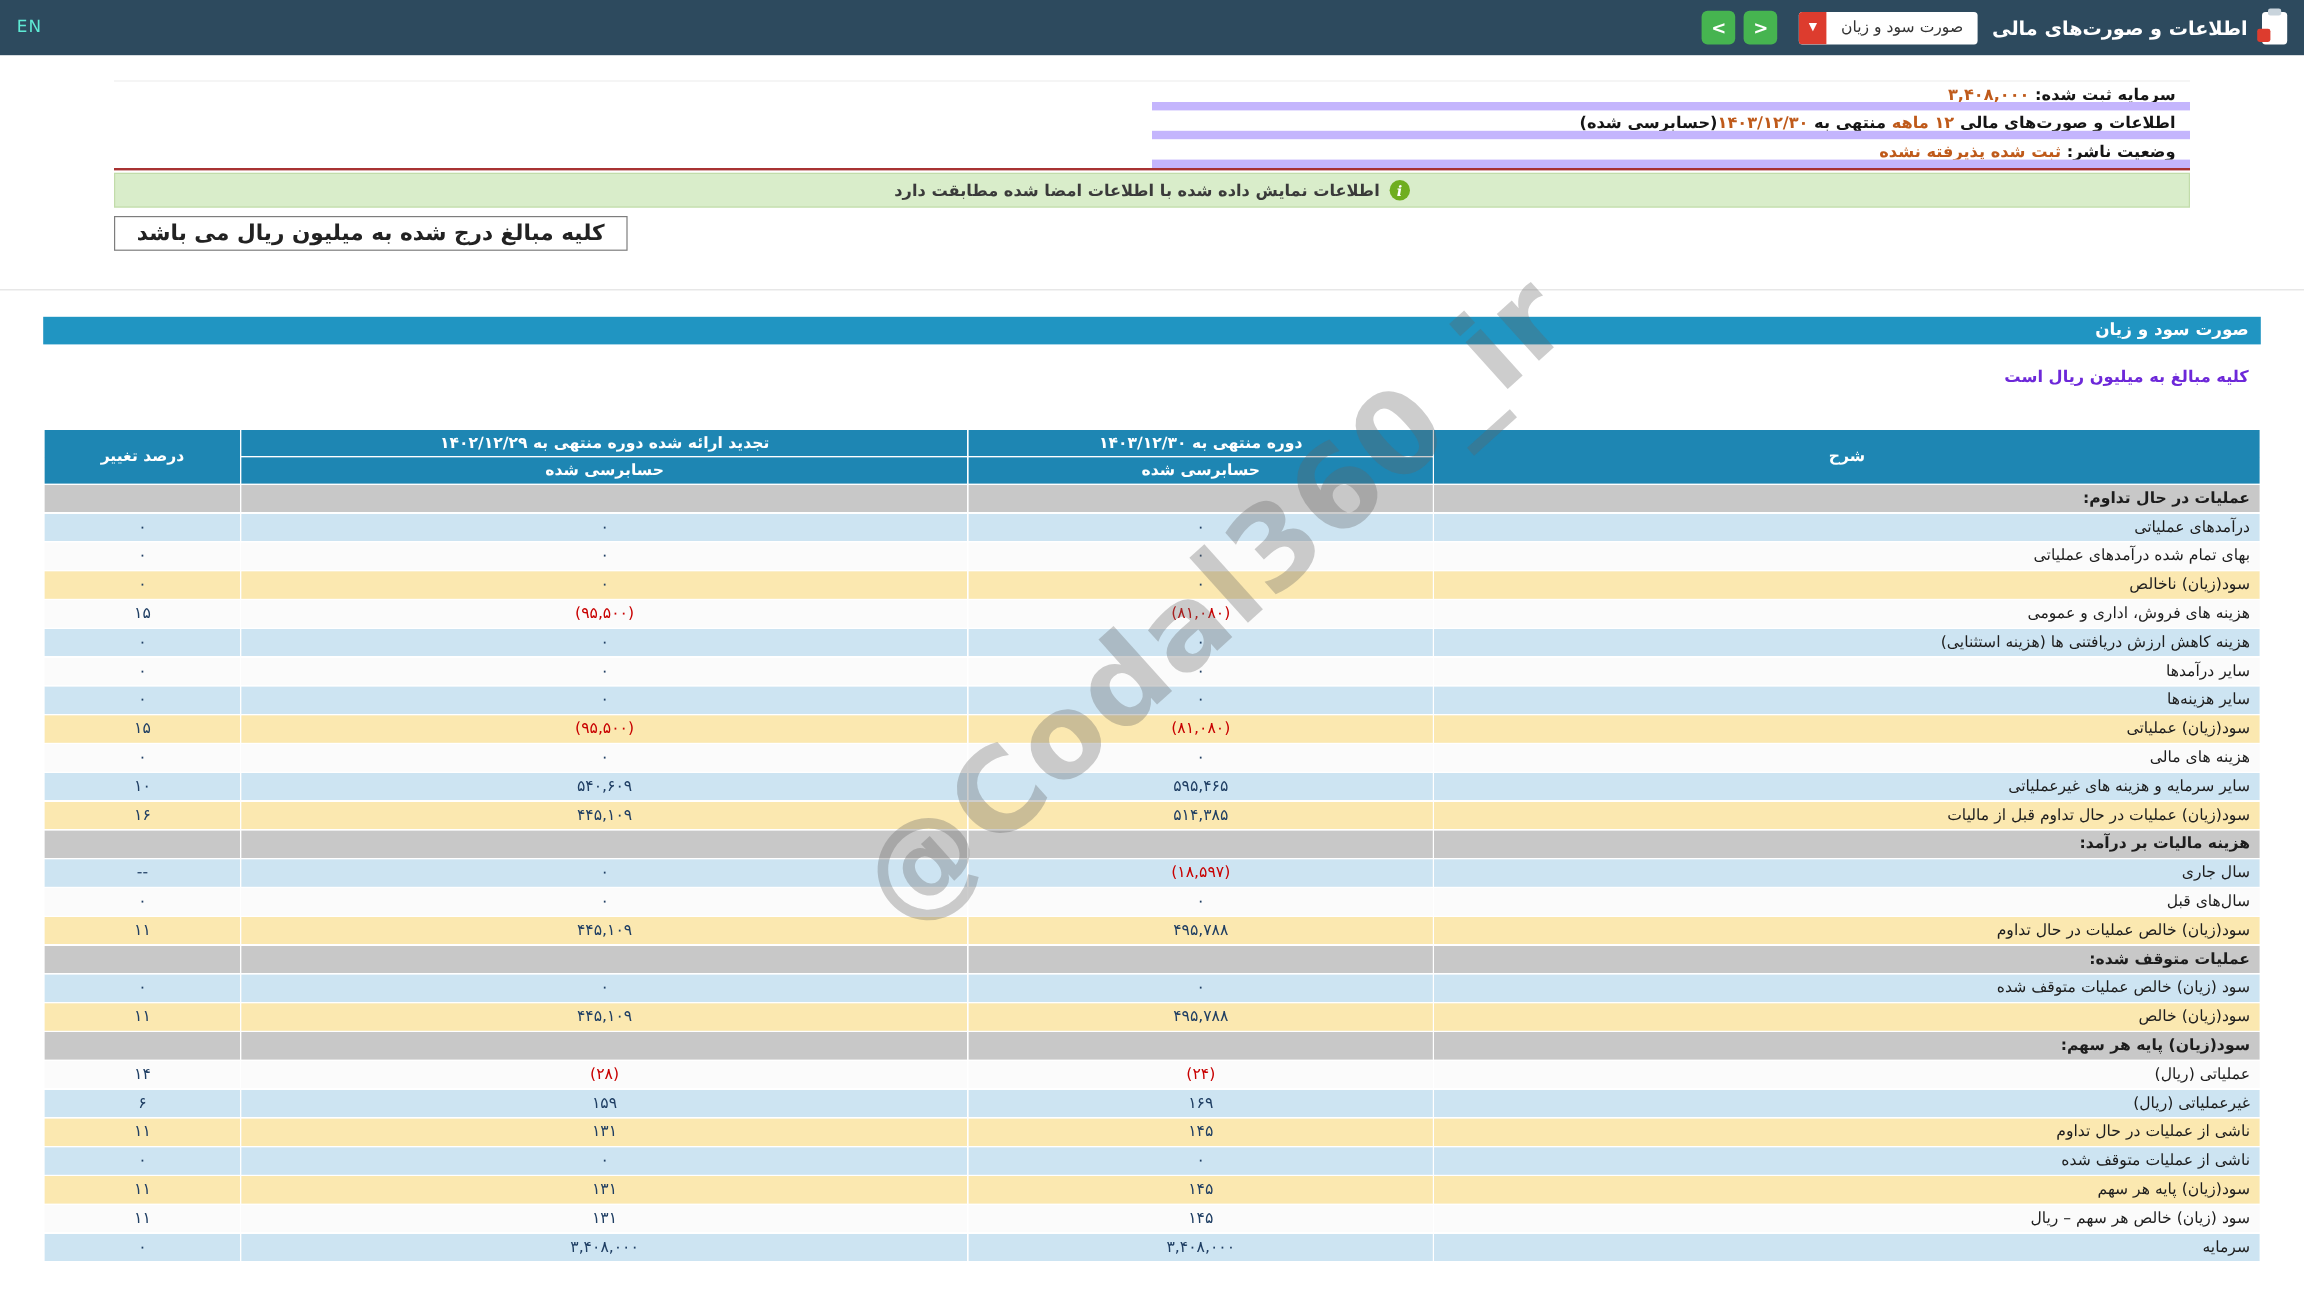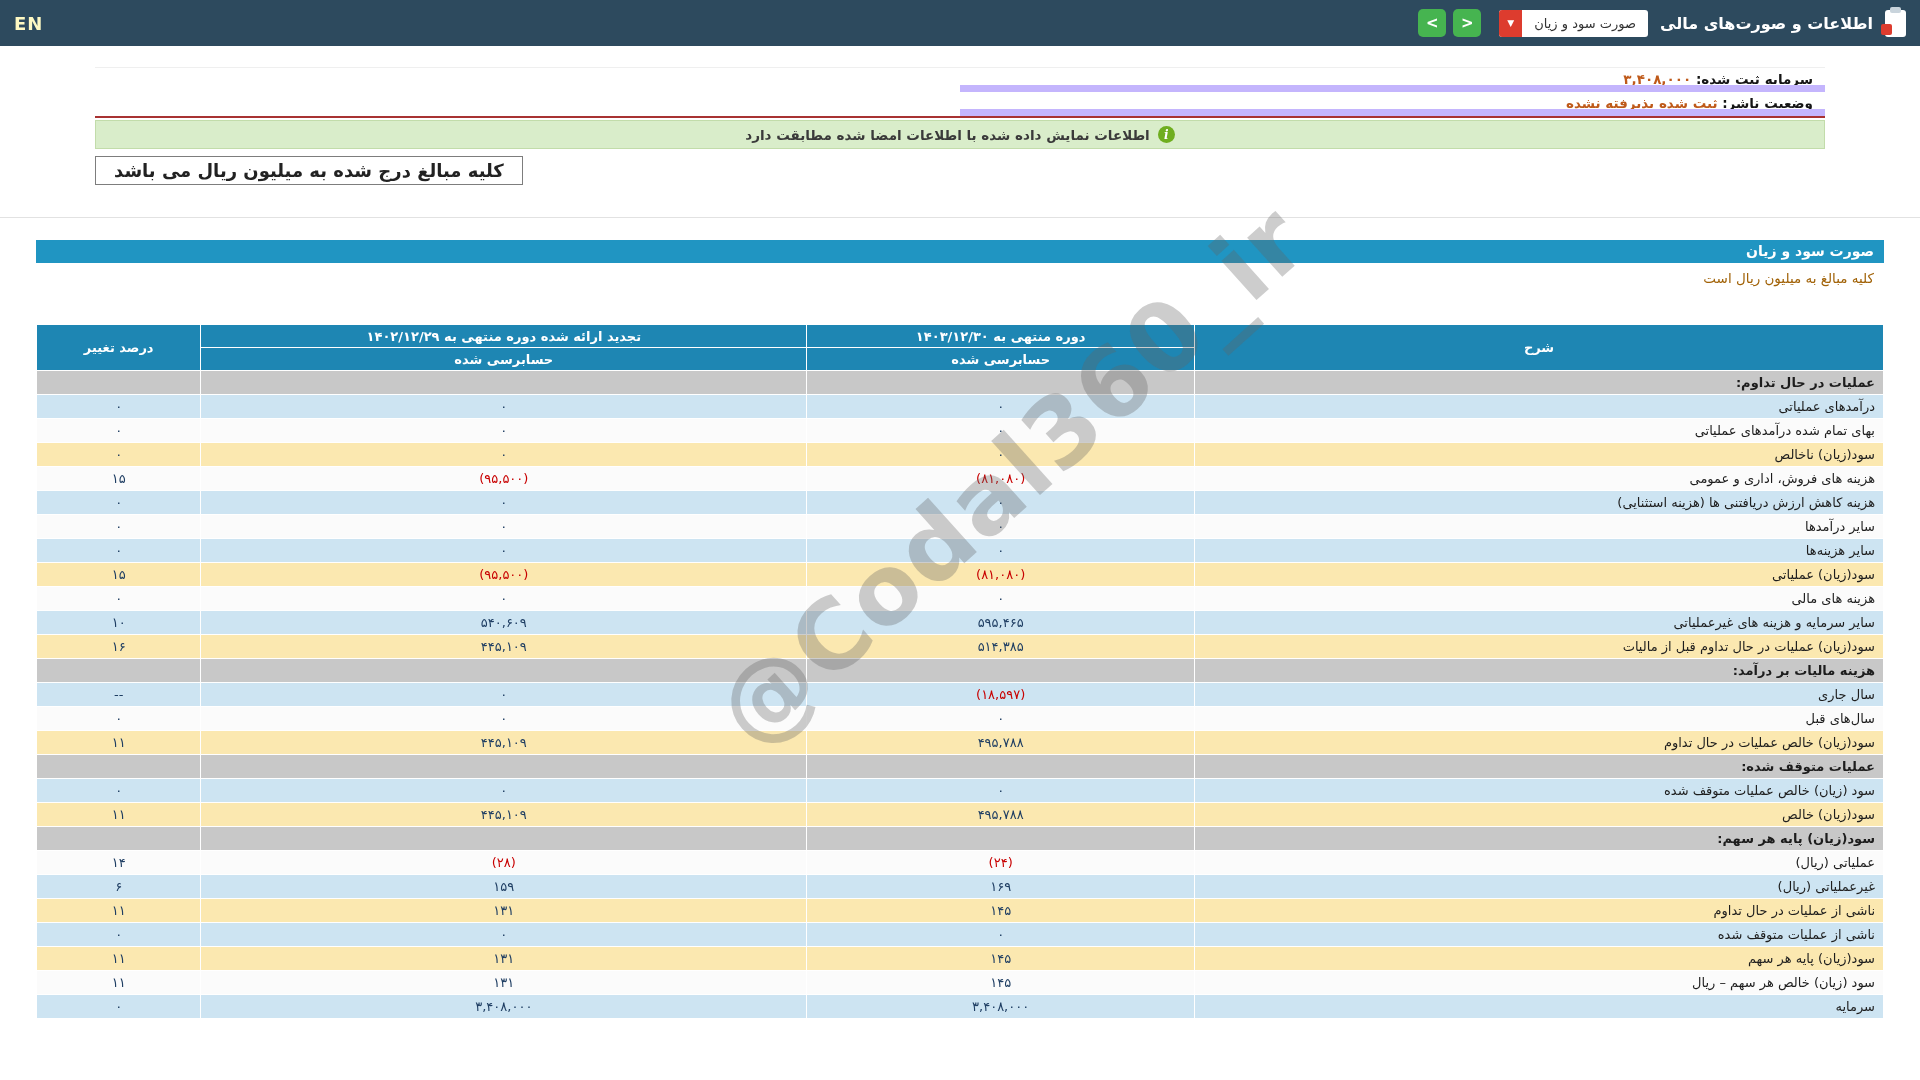--- a/index.html
+++ b/index.html
@@ -23,21 +23,21 @@
   .dropdown { height: 27px; background: #fff; border-radius: 3px; display: flex; align-items: stretch; overflow: hidden; cursor: pointer; }
   .dd-text { display: flex; align-items: center; padding: 0 12px; font-size: 13px; color: #333; white-space: nowrap; }
   .dd-caret { width: 23px; background: var(--dropdown-red, #dd3c2e); color: #fff; display: flex; align-items: center; justify-content: center; font-size: 9px; }
   .nav-group { display: flex; gap: 7px; margin-right: 6px; }
   .nav-btn {
     width: 28px; height: 28px; background: var(--button-green, #46b450);
     border: none; border-radius: 5px; color: #fff; font-weight: bold; font-size: 15px;
     display: flex; align-items: center; justify-content: center; cursor: pointer;
     font-family: "DejaVu Sans", sans-serif; padding: 0;
   }
-  .en-link { margin-right: auto; color: #fef9c3; font-size: 18px; letter-spacing: 1px; text-decoration: none; cursor: pointer; font-weight: bold; }
+  .en-link { margin-right: auto; color: #5eead4; font-size: 14px; letter-spacing: 1px; text-decoration: none; cursor: pointer; }
 
   
   .header-zone { margin: 21px 95px 0; }
   .info-panel { display: flex; border-top: 1px solid #efefef; }
   .info-col { width: 50%; }
   .info-row { height: 24px; line-height: 23px; padding: 0 12px; border-bottom: 7px solid #c4b5fd; font-size: 13.5px; color: #222; white-space: nowrap; overflow: hidden; }
   .seg-bold { font-weight: bold; color: #151515; }
   .seg-accent { font-weight: bold; color: var(--accent, #bf5a1a); }
   .seg-dark { font-weight: bold; color: #1f3c5c; }
 
@@ -54,21 +54,21 @@
     font-family: "DejaVu Serif", serif; flex: 0 0 auto;
   }
   .note-row { margin-top: 7px; display: flex; justify-content: flex-end; }
   .note-box { border: 1px solid #7d7d7d; background: #fff; padding: 3px 18px; font-size: 18px; font-weight: bold; color: #222; }
 
   .page-divider { margin-top: 32px; border-top: 1px solid #e2e2e2; }
 
   
   .statement-wrap { margin: 22px 36px 0; position: relative; }
   .stmt-title-bar { background: var(--bar-blue, #2095c2); color: #fff; font-weight: bold; font-size: 14px; height: 23px; line-height: 23px; padding: 0 10px; }
-  .stmt-subtitle { height: 23px; line-height: 23px; padding: 4px 10px; font-weight: normal; font-size: 13.5px; color: #a16207; }
+  .stmt-subtitle { height: 23px; line-height: 23px; padding: 16px 10px; font-weight: bold; font-size: 13.5px; color: #6d28d9; }
 
   .statement-table { width: 100%; border-collapse: collapse; table-layout: fixed; margin-top: 38px; }
   col.col-desc { width: 37.3%; } col.col-current { width: 21%; } col.col-restated { width: 32.8%; } col.col-change { width: 8.9%; }
   .statement-table th {
     background: var(--header-blue, #1e86b3); color: #fff; font-size: 13px; font-weight: bold;
     border: 1px solid #fff; height: 23px; padding: 0 6px; text-align: center; white-space: nowrap; overflow: hidden;
   }
   .statement-table td {
     border: 1px solid #fff; font-size: 13px; height: 24px; padding: 0 8px;
     color: #1f3e63; text-align: center; white-space: nowrap; overflow: hidden;
@@ -104,20 +104,21 @@
       <button class="nav-btn">&lt;</button>
       <button class="nav-btn">&gt;</button>
     </div>
     <a class="en-link">EN</a>
   </header>
 
   <section class="header-zone">
     <div class="info-panel">
       <div class="info-col" id="info-left">
           <div class="info-row"><span class="seg-bold">سرمایه ثبت شده: </span><span class="seg-accent">۳,۴۰۸,۰۰۰</span></div>
+          <div class="info-row"><span class="seg-bold">اطلاعات و صورت‌های مالی </span><span class="seg-accent">۱۲ ماهه</span><span class="seg-bold"> منتهی به </span><span class="seg-accent">۱۴۰۳/۱۲/۳۰</span><span class="seg-bold">(حسابرسی شده)</span></div>
           <div class="info-row"><span class="seg-bold">وضعیت ناشر: </span><span class="seg-accent">ثبت شده پذیرفته نشده</span></div>
         </div>
     </div>
     <div class="red-divider"></div>
     <div class="green-banner">
       <span class="info-icon">i</span>
       <span>اطلاعات نمایش داده شده با اطلاعات امضا شده مطابقت دارد</span>
     </div>
     <div class="note-row">
       <div class="note-box">کلیه مبالغ درج شده به میلیون ریال می باشد</div>

